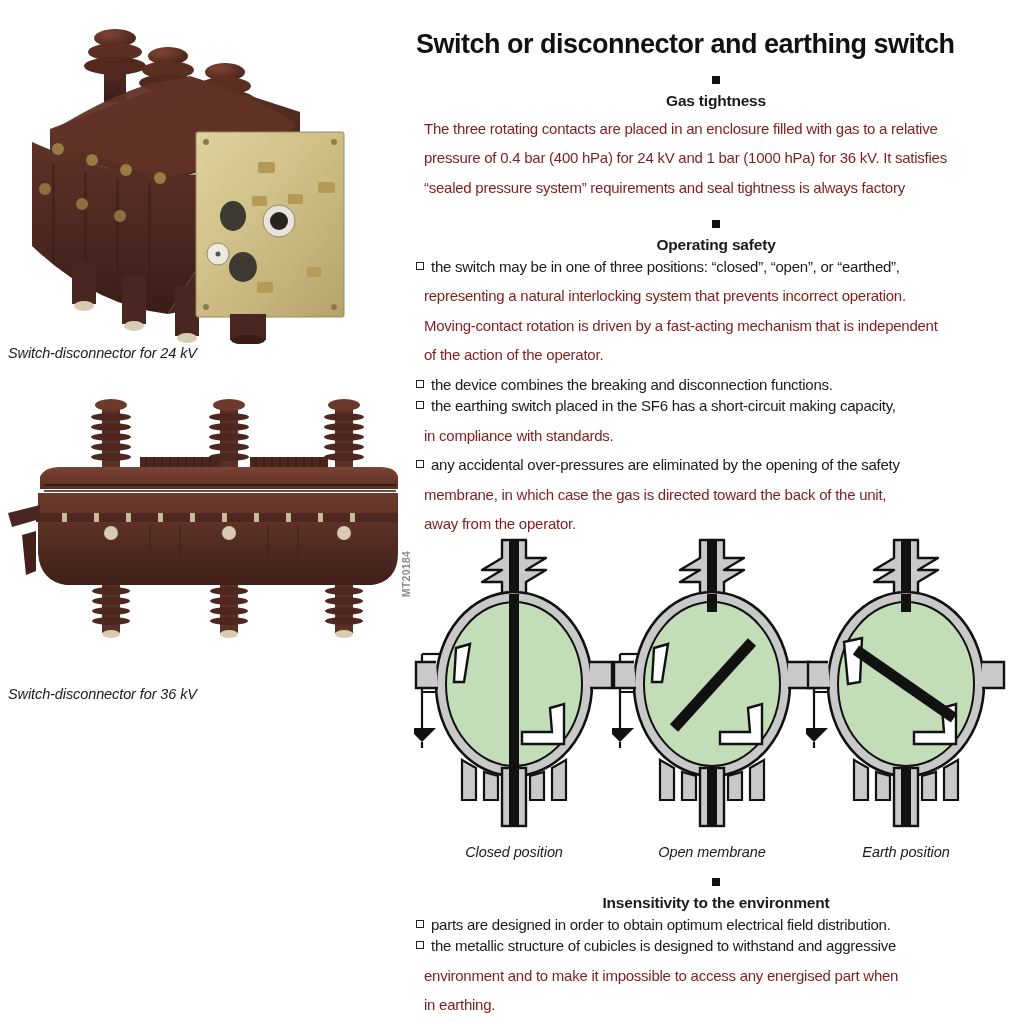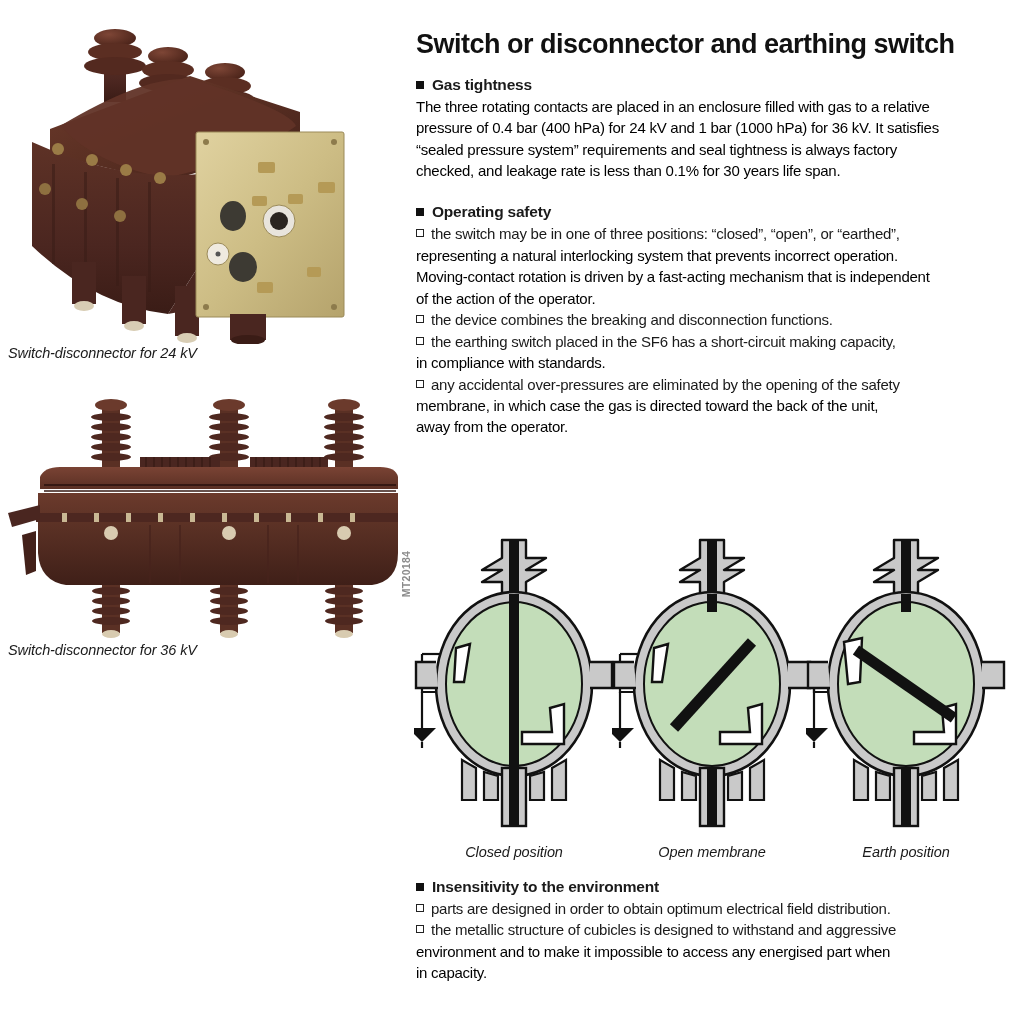--- a/index.html
+++ b/index.html
@@ -31,21 +31,21 @@
   .caption {
     position: absolute;
     left: 8px;
     font-size: 14.5px;
     font-style: italic;
     color: #1a1a1a;
     letter-spacing: -0.1px;
     white-space: nowrap;
   }
   #caption-24 { top: 345px; }
-  #caption-36 { top: 642px; text-align: right; }
+  #caption-36 { top: 686px; text-align: right; }
 
   
   .photo-svg { display: block; width: 100%; height: 100%; }
 
   
   #ref-code {
     position: absolute;
     left: 396px; top: 540px;
     width: 20px; height: 70px;
     font-size: 10.5px;
@@ -85,34 +85,35 @@
   .section { margin-bottom: 14px; }
 
   .section-heading {
     font-size: 15.5px;
     font-weight: bold;
     margin: 0 0 2px 0;
     letter-spacing: -0.2px;
     display: flex;
     align-items: center;
     gap: 8px;
+    flex-direction: column;
   }
   .sq-marker {
     display: inline-block;
     width: 8px; height: 8px;
     background: #111111;
     flex: 0 0 auto;
   }
 
   p.body-line {
-    margin: 0;
+    margin: 8px;
     font-size: 15px;
     line-height: 1.43;
     letter-spacing: -0.25px;
-    color: #000000;
+    color: #7f1d1d;
   }
 
   .bullet-line {
     display: flex;
     align-items: flex-start;
     gap: 7px;
     font-size: 15px;
     line-height: 1.43;
     letter-spacing: -0.25px;
   }
@@ -435,21 +436,20 @@
     <h1 id="page-title">Switch or disconnector and earthing switch</h1>
 
     <div class="section">
       <div class="section-heading">
         <span class="sq-marker"></span>
         <span>Gas tightness</span>
       </div>
       <p class="body-line">The three rotating contacts are placed in an enclosure filled with gas to a relative</p>
       <p class="body-line">pressure of 0.4 bar (400 hPa) for 24 kV and 1 bar (1000 hPa) for 36 kV. It satisfies</p>
       <p class="body-line">“sealed pressure system” requirements and seal tightness is always factory</p>
-      <p class="body-line">checked, and leakage rate is less than 0.1% for 30 years life span.</p>
     </div>
 
     <div class="section" style="margin-top:22px;">
       <div class="section-heading">
         <span class="sq-marker"></span>
         <span>Operating safety</span>
       </div>
 
       <div class="bullet-line">
         <span class="sq-open"></span>
@@ -610,16 +610,16 @@
       </span>
     </div>
 
     <div class="bullet-line">
       <span class="sq-open"></span>
       <span class="bullet-text">
         <span class="body-line" style="display:block">the metallic structure of cubicles is designed to withstand and aggressive</span>
       </span>
     </div>
     <p class="body-line">environment and to make it impossible to access any energised part when</p>
-    <p class="body-line">in capacity.</p>
+    <p class="body-line">in earthing.</p>
   </div>
 
 </div>
 
 </body></html>

